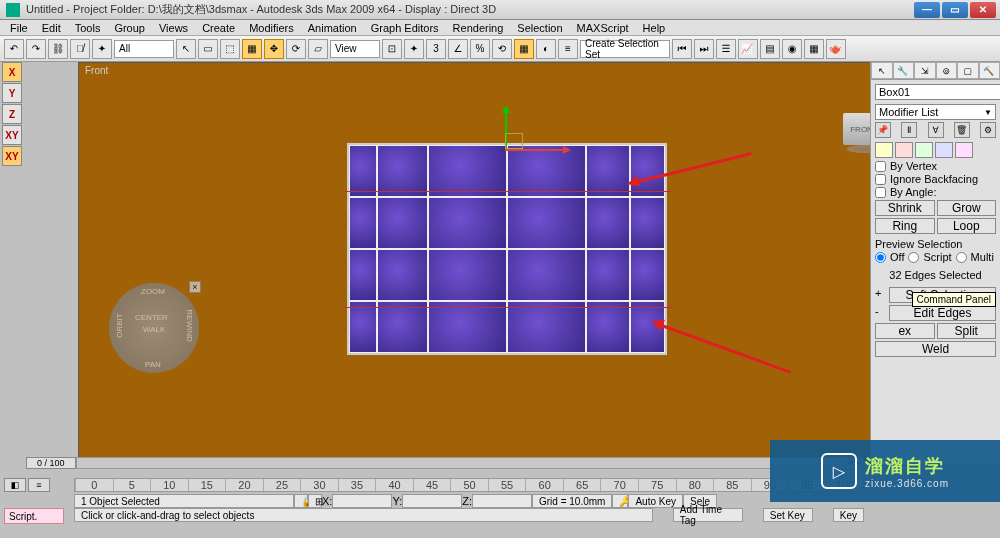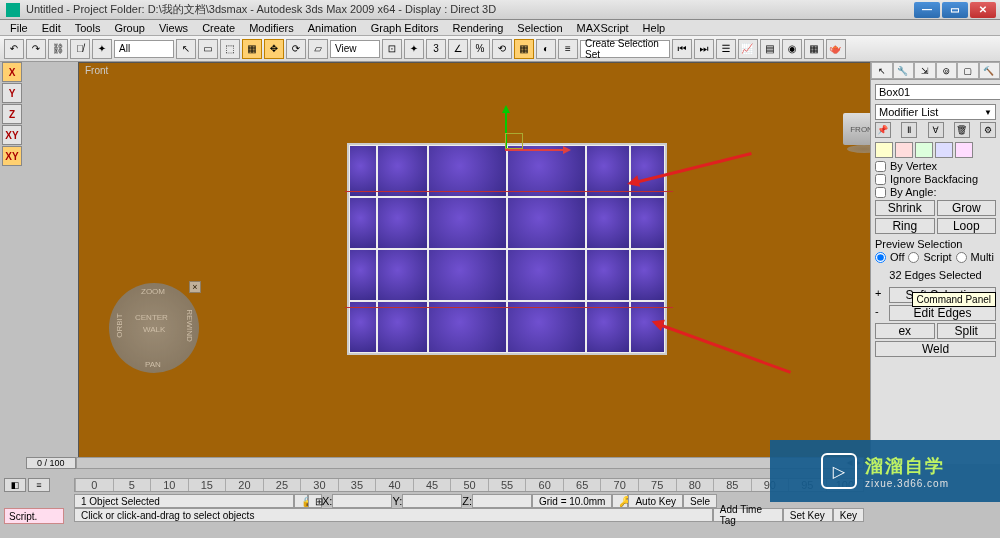--- a/index.html
+++ b/index.html
@@ -83,21 +83,21 @@
 .slidertrack::after { content: '◀ ▶'; position: absolute; right: 2px; font-size: 8px; color: #666; }
 
 .trackgroup { position: absolute; left: 0; bottom: 0; width: 1000px; }
 .trackbtns { position:absolute; left:4px; bottom:46px; display:flex; gap:2px; }
 .trackbtns span { width:22px; height:14px; border:1px solid #888; background:#ddd; font-size:9px; display:flex; align-items:center; justify-content:center; }
 .ruler { position: absolute; left: 74px; bottom: 46px; width: 790px; height: 14px; background: #d8d8d8; border: 1px solid #999; display: flex; font-size: 8px; color: #444; }
 .ruler span { flex: 1; text-align: center; border-left: 1px solid #aaa; }
 
 .status1 { position: absolute; left: 74px; bottom: 30px; width: 790px; height: 14px; display: flex; align-items: center; gap: 0; }
 .status1 .seg { border: 1px solid #999; background: #e8e8e8; height: 14px; padding: 0 6px; display: flex; align-items: center; font-size: 10px; }
-.status2 { position: absolute; left: 74px; bottom: 16px; width: 790px; height: 14px; display: flex; align-items: flex-start; gap: 0; }
+.status2 { position: absolute; left: 74px; bottom: 16px; width: 790px; height: 14px; display: flex; align-items: flex-start; gap: 20px; }
 .status2 .seg { border: 1px solid #999; background: #e8e8e8; height: 14px; padding: 0 6px; display: flex; align-items: center; font-size: 10px; flex: 1; }
 
 .scriptlabel { position: absolute; left: 4px; bottom: 14px; width: 60px; height: 16px; background: #ffddee; border: 1px solid #c88; font-size: 10px; display: flex; align-items: center; padding-left: 4px; }
 
 .watermark { position: absolute; right: 0; bottom: 36px; width: 230px; height: 62px; background: rgba(20,90,140,0.92); display: flex; align-items: center; justify-content: center; gap: 8px; }
 .wm-logo { width: 36px; height: 36px; border: 2px solid #fff; border-radius: 6px; display:flex; align-items:center; justify-content:center; color:#fff; font-size:16px; }
 .wm-text { color: #bef264; font-size: 18px; font-weight: bold; letter-spacing: 2px; }
 .wm-sub { color: #e0e0e0; font-size: 10px; letter-spacing: 1px; }
 
 </style>

